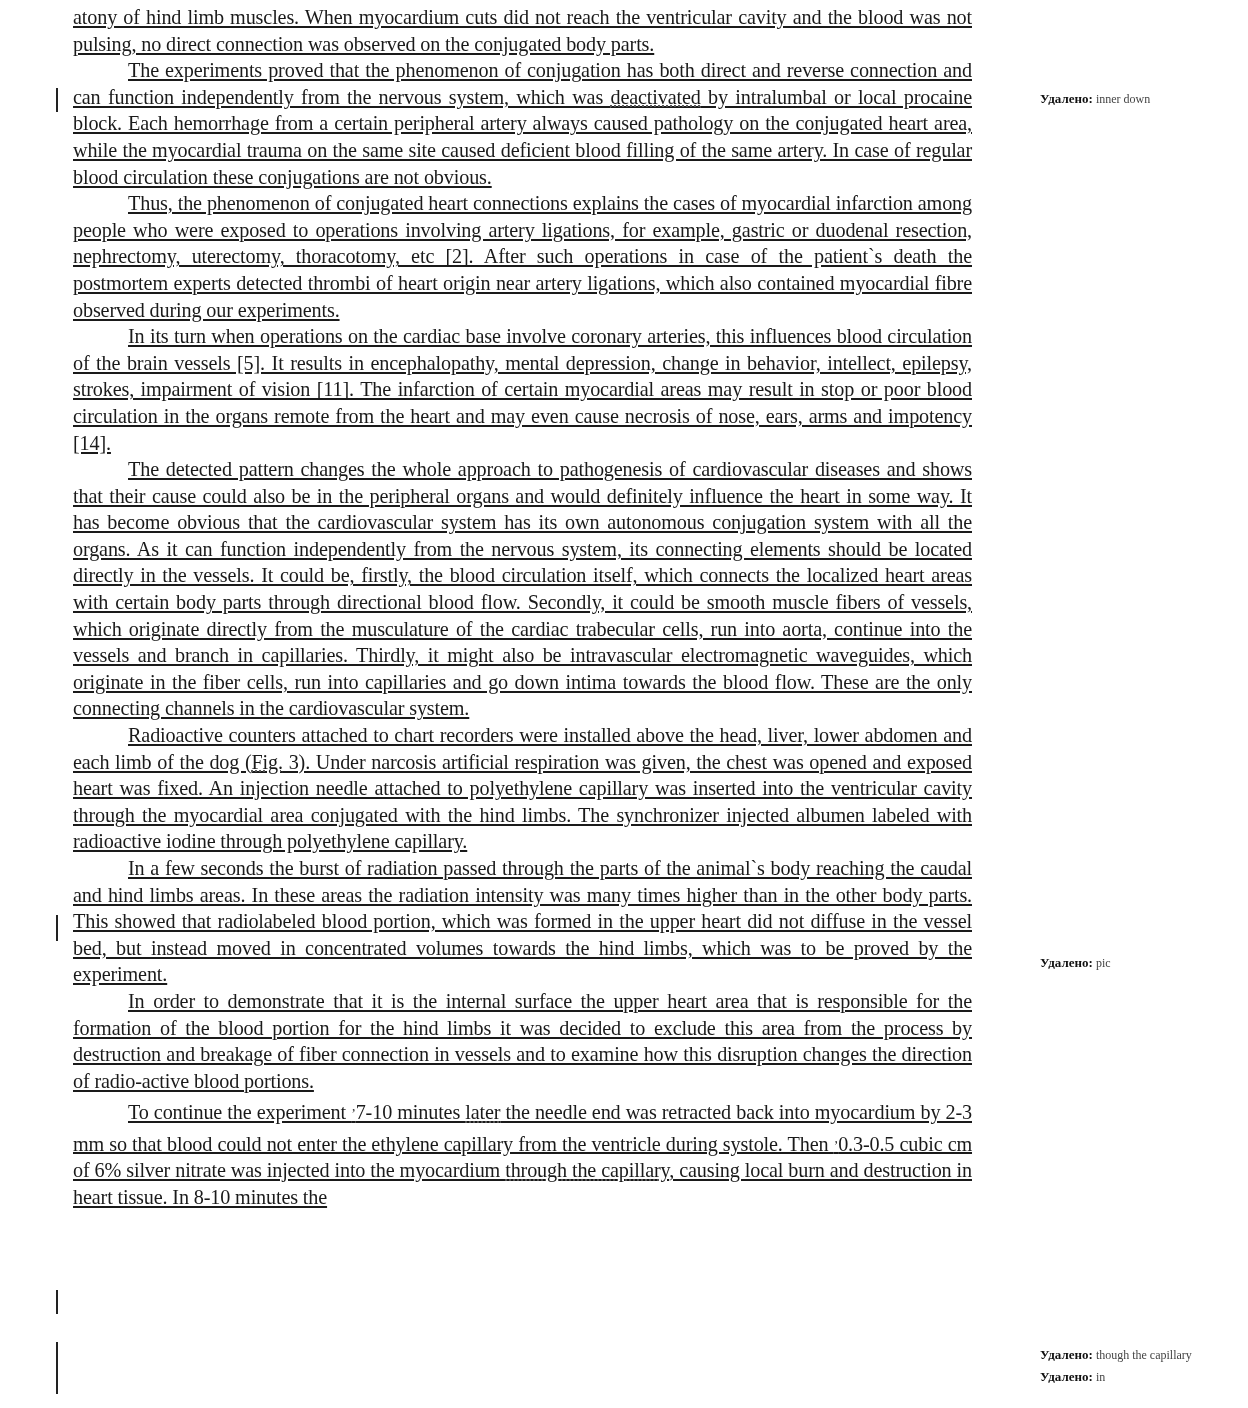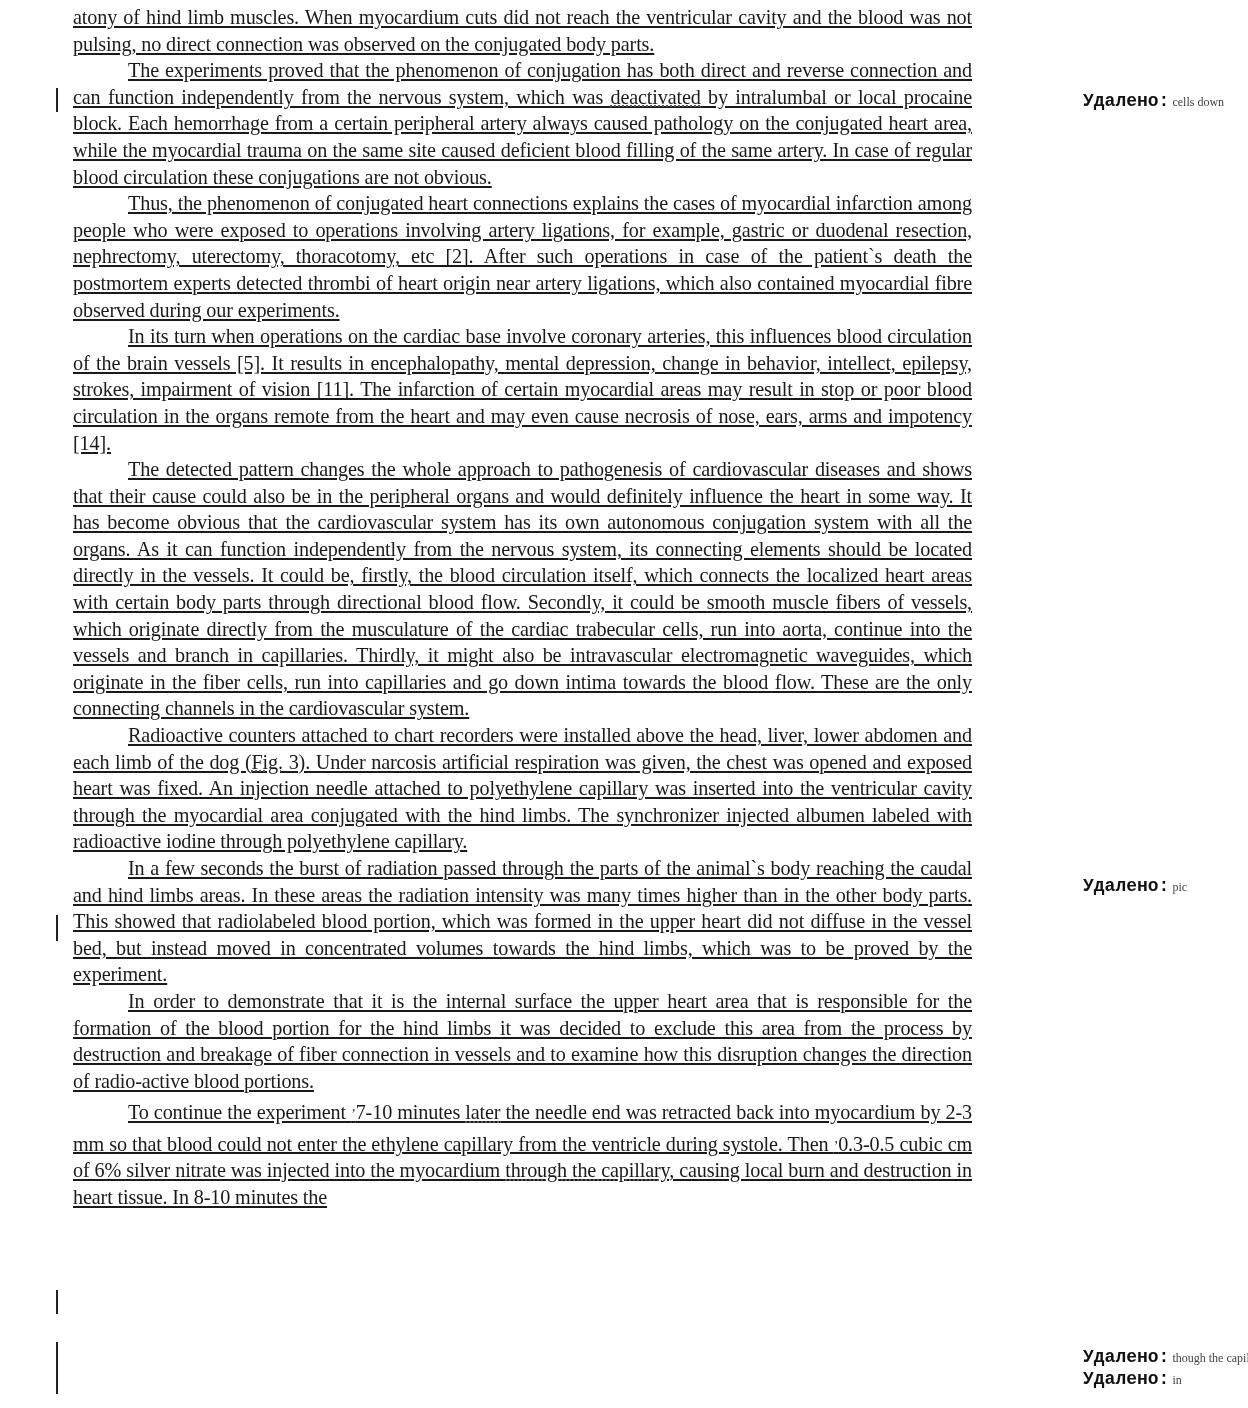--- a/index.html
+++ b/index.html
@@ -50,24 +50,23 @@
       background: #222;
     }
     .balloon {
       position: absolute;
       left: 1040px;
       font-size: 13px;
       white-space: nowrap;
       color: #111;
     }
     .balloon .b-label {
-      font-family: Liberation Mono, monospace;
+      font-family: Liberation Serif, serif;
       font-weight: bold;
-      font-size: 18px;
-      margin-left: 43px;
+      font-size: 13px;
     }
     .balloon .b-text {
       font-family: "Liberation Serif", serif;
       font-size: 12px;
       color: #444;
       margin-left: 3px;
     }
   </style>
 </head>
 <body>
@@ -100,23 +99,23 @@
 
   <p class="para indent">In order to demonstrate that it is the internal surface the upper heart area that is responsible for the formation of the blood portion for the hind limbs it was decided to exclude this area from the process by destruction and breakage of fiber connection in vessels and to examine how this disruption changes the direction of radio-active blood portions.</p>
 
   <p class="para indent">
     <span>To continue the experiment </span><span class="caret">‚</span><span>7-10 minutes </span><span class="tracked">later</span><span> the needle end was retracted back into myocardium by 2-3 mm so that blood could not enter the ethylene capillary from the ventricle during systole. Then </span><span class="caret">‚</span><span>0.3-0.5 cubic cm of 6% silver nitrate was injected into the myocardium </span><span class="tracked">through the capillary</span><span>, causing local burn and destruction in heart tissue. In 8-10 minutes the</span>
   </p>
 
 </div>
 
 <div class="balloon" style="top:91px;">
-  <span class="b-label">Удалено:</span><span class="b-text">cells down</span>
+  <span class="b-label">Удалено:</span><span class="b-text">inner down</span>
 </div>
-<div class="balloon" style="top:876px;">
+<div class="balloon" style="top:955px;">
   <span class="b-label">Удалено:</span><span class="b-text">pic</span>
 </div>
 <div class="balloon" style="top:1369px;">
   <span class="b-label">Удалено:</span><span class="b-text">in</span>
 </div>
 <div class="balloon" style="top:1347px;text-align:right;">
   <span class="b-label">Удалено:</span><span class="b-text">though the capillary</span>
 </div>
 
 </body></html>

